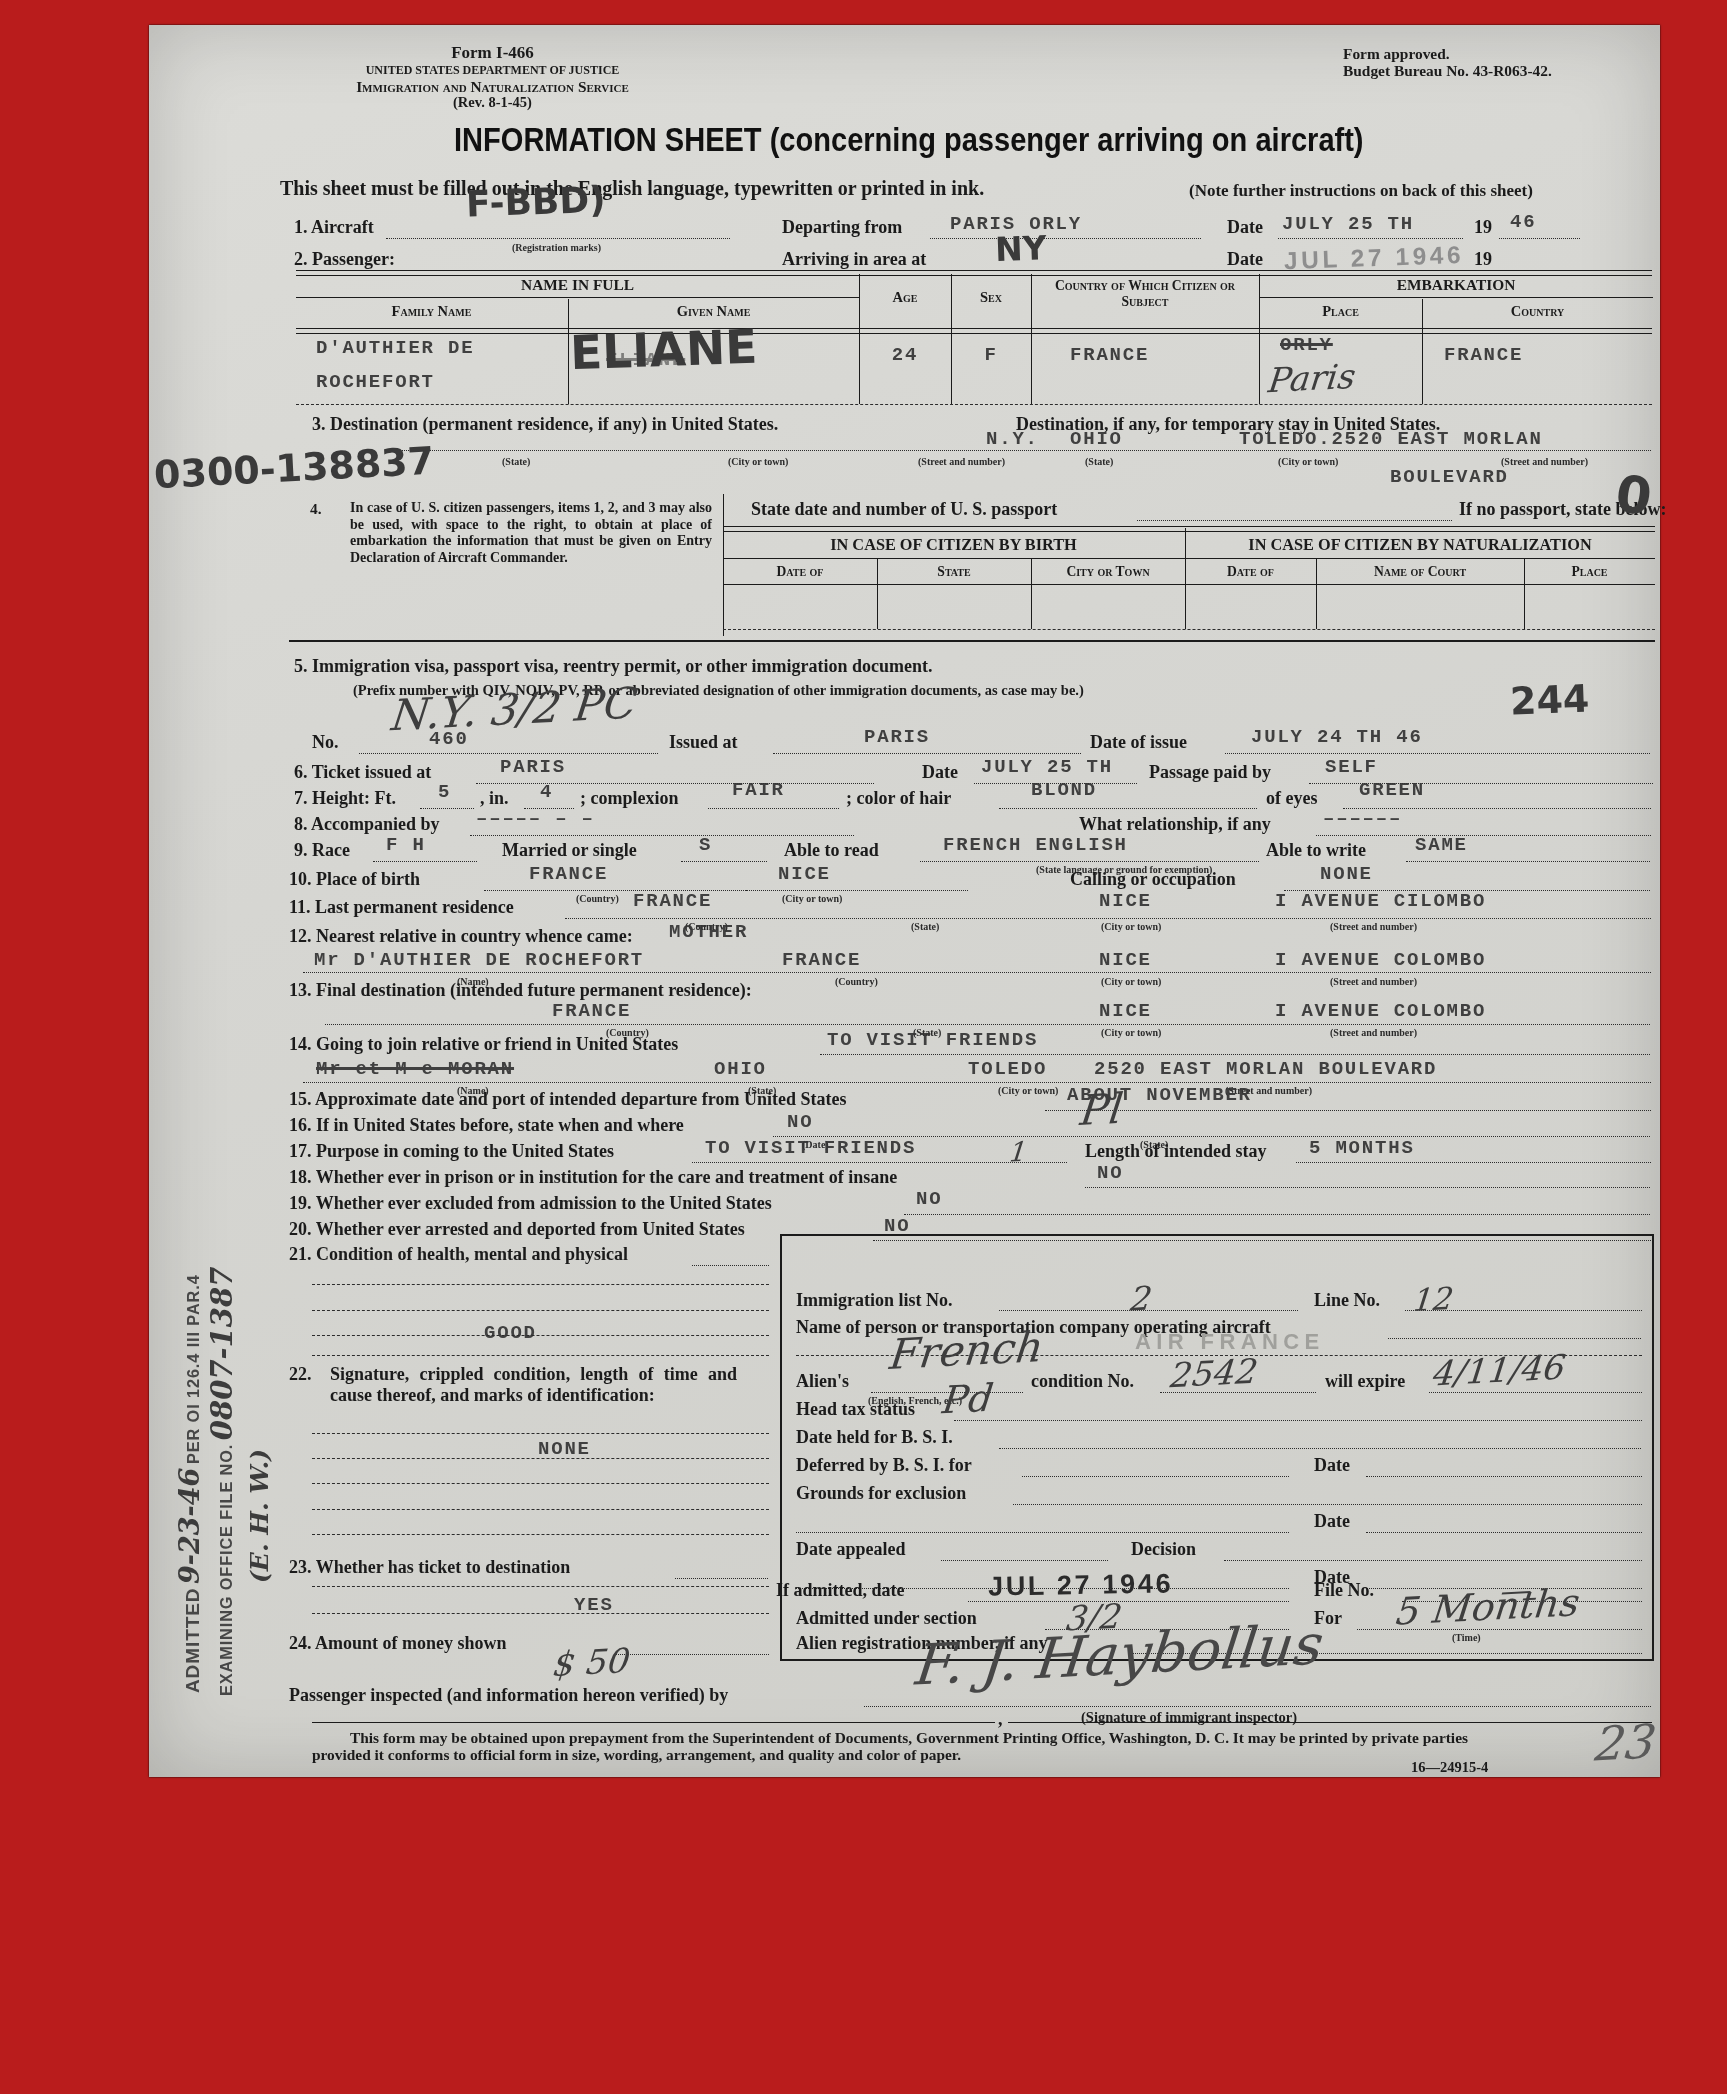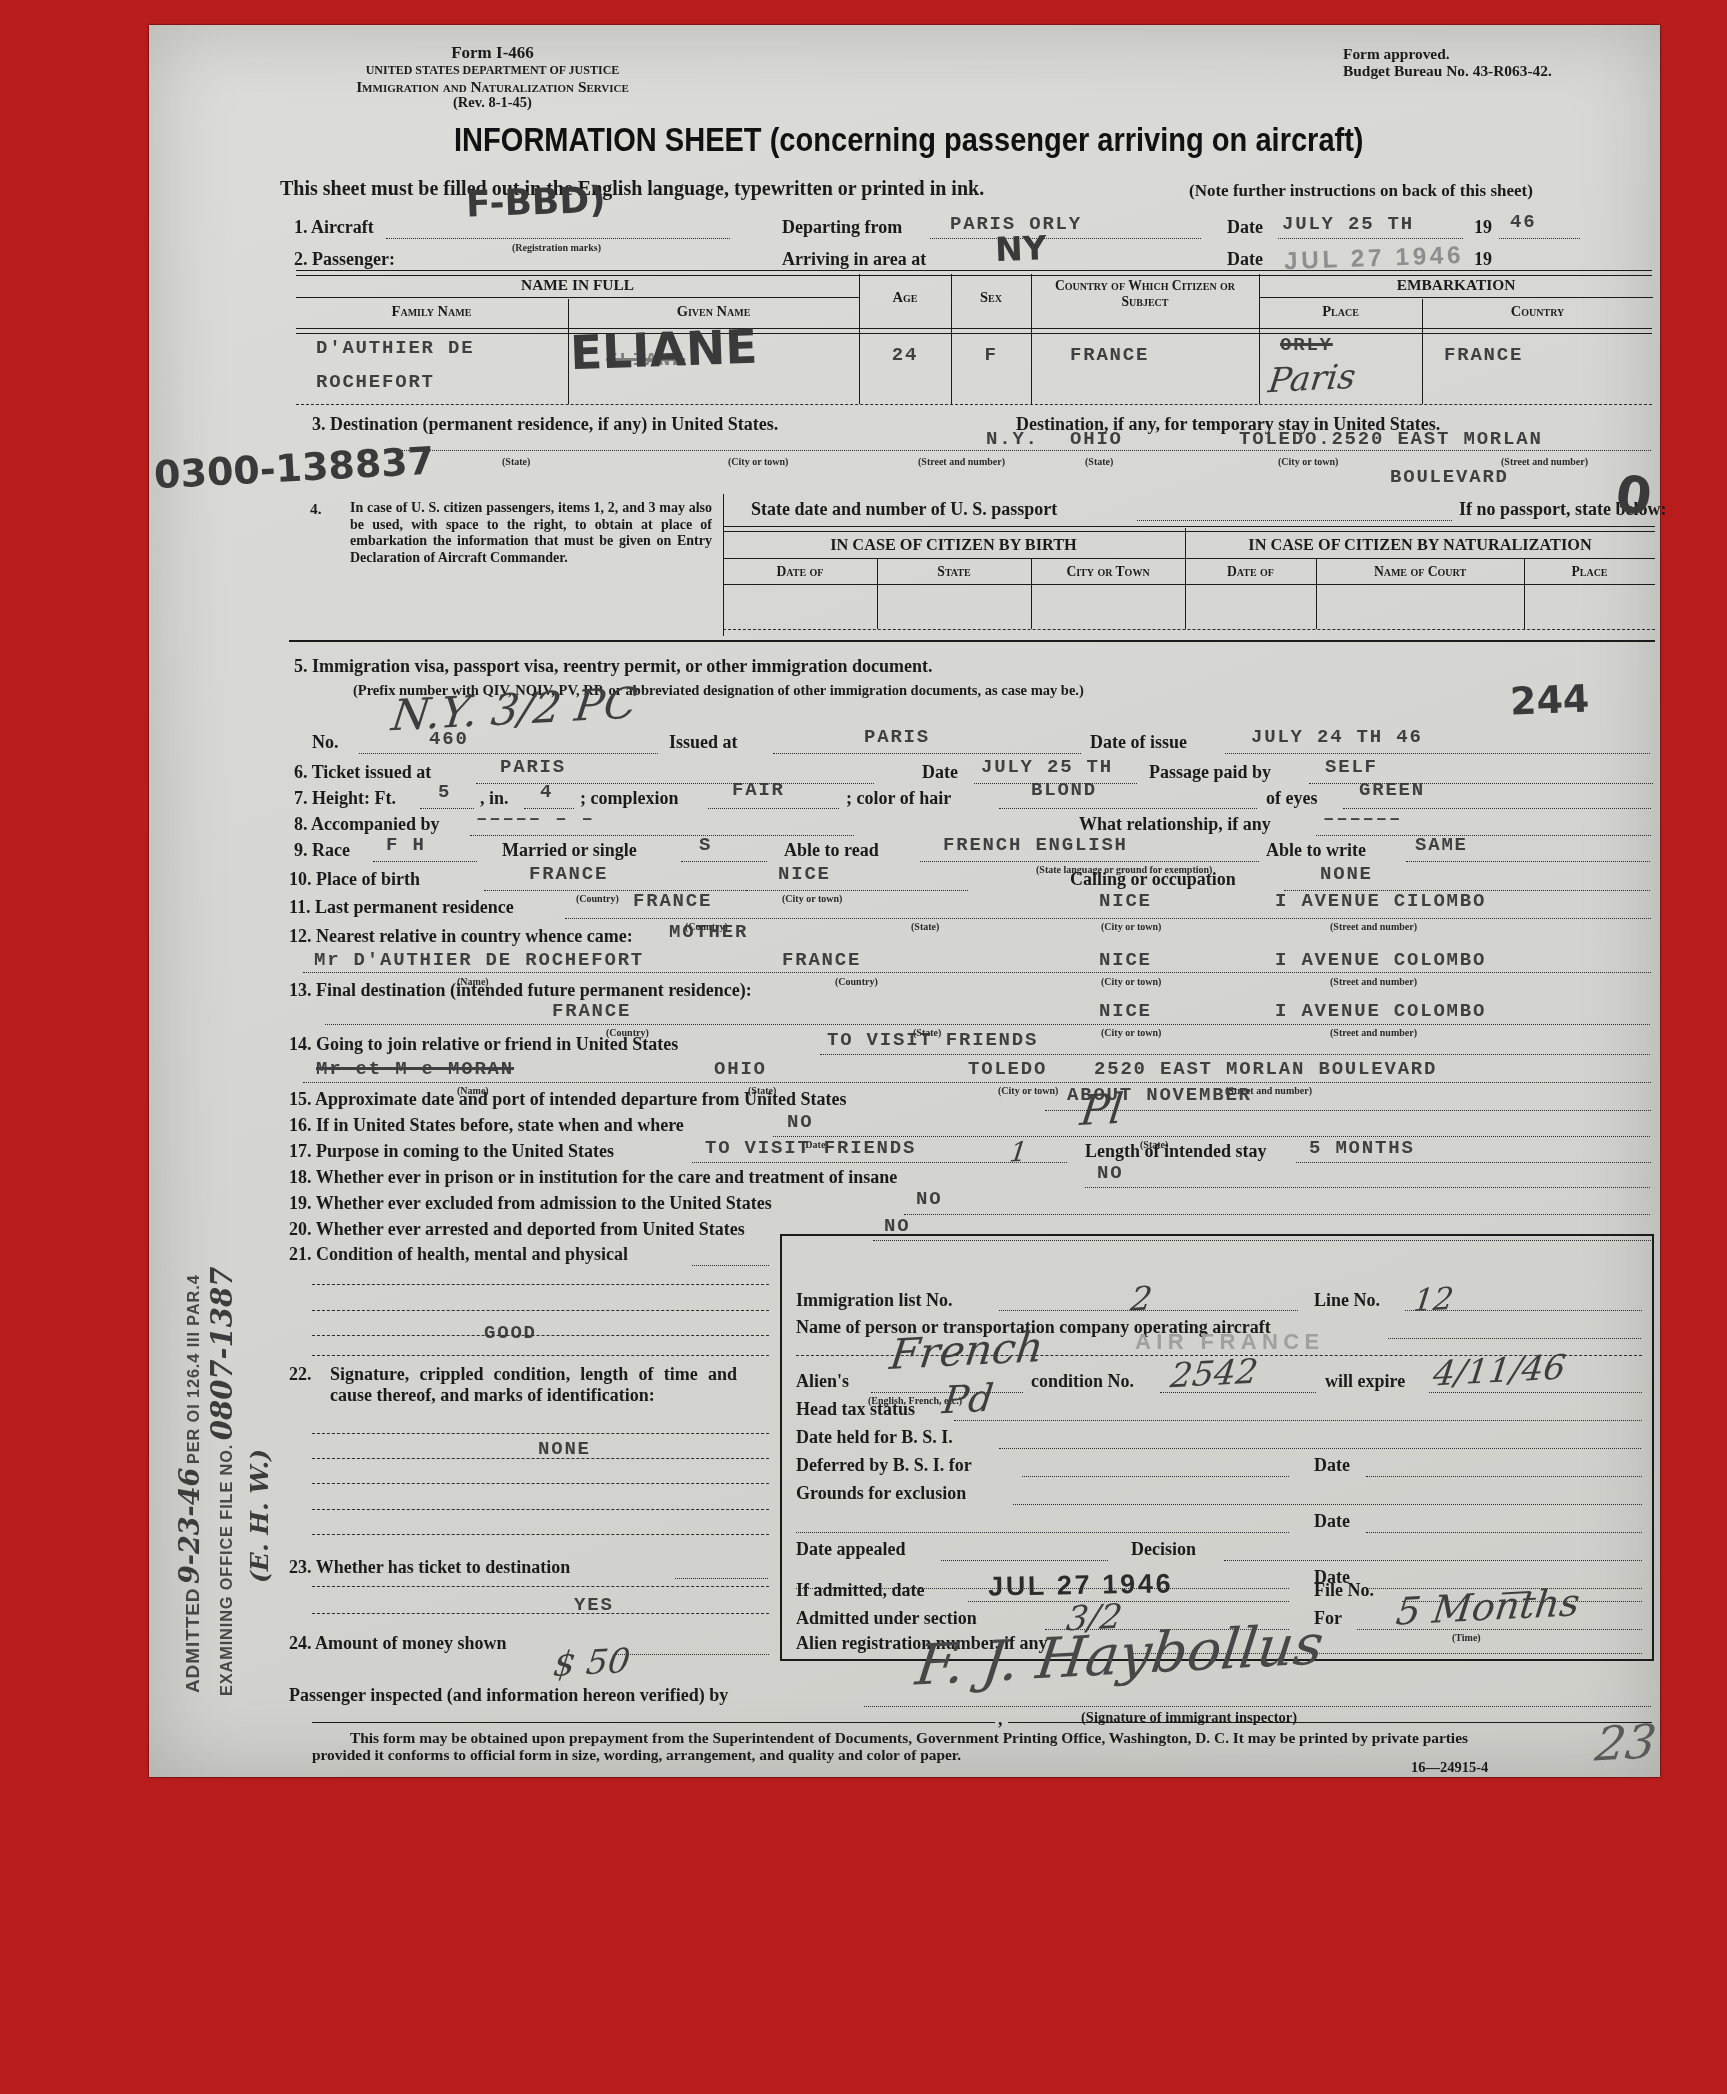--- a/index.html
+++ b/index.html
@@ -377,21 +377,21 @@
 
   <div class="el lbl" style="left:647px;top:1514px">Date appealed</div>
   <div class="el dot" style="left:792px;top:1535px;width:167px"></div>
   <div class="el lbl" style="left:982px;top:1514px">Decision</div>
   <div class="el dot" style="left:1075px;top:1535px;width:418px"></div>
 
   <div class="el dot" style="left:647px;top:1563px;width:493px"></div>
   <div class="el lbl" style="left:1165px;top:1542px">Date</div>
   <div class="el dot" style="left:1217px;top:1563px;width:276px"></div>
 
-  <div class="el lbl" style="left:647px;top:1555px">If admitted, date</div>
+  <div class="el lbl" style="left:627px;top:1555px">If admitted, date</div>
   <div class="el dot" style="left:819px;top:1576px;width:321px"></div>
   <div class="el stampdark" style="left:839px;top:1545px;font-size:27px;transform:rotate(-1deg)">JUL 27 1946</div>
   <div class="el lbl" style="left:1165px;top:1555px">File No.</div>
   <div class="el dot" style="left:1253px;top:1576px;width:240px"></div>
   <div class="el hc" style="left:1352px;top:1547px;font-size:31px">—</div>
 
   <div class="el lbl" style="left:647px;top:1583px">Admitted under section</div>
   <div class="el dot" style="left:896px;top:1604px;width:244px"></div>
   <div class="el hc" style="left:918px;top:1572px;font-size:34px">3/2</div>
   <div class="el lbl" style="left:1165px;top:1583px">For</div>

